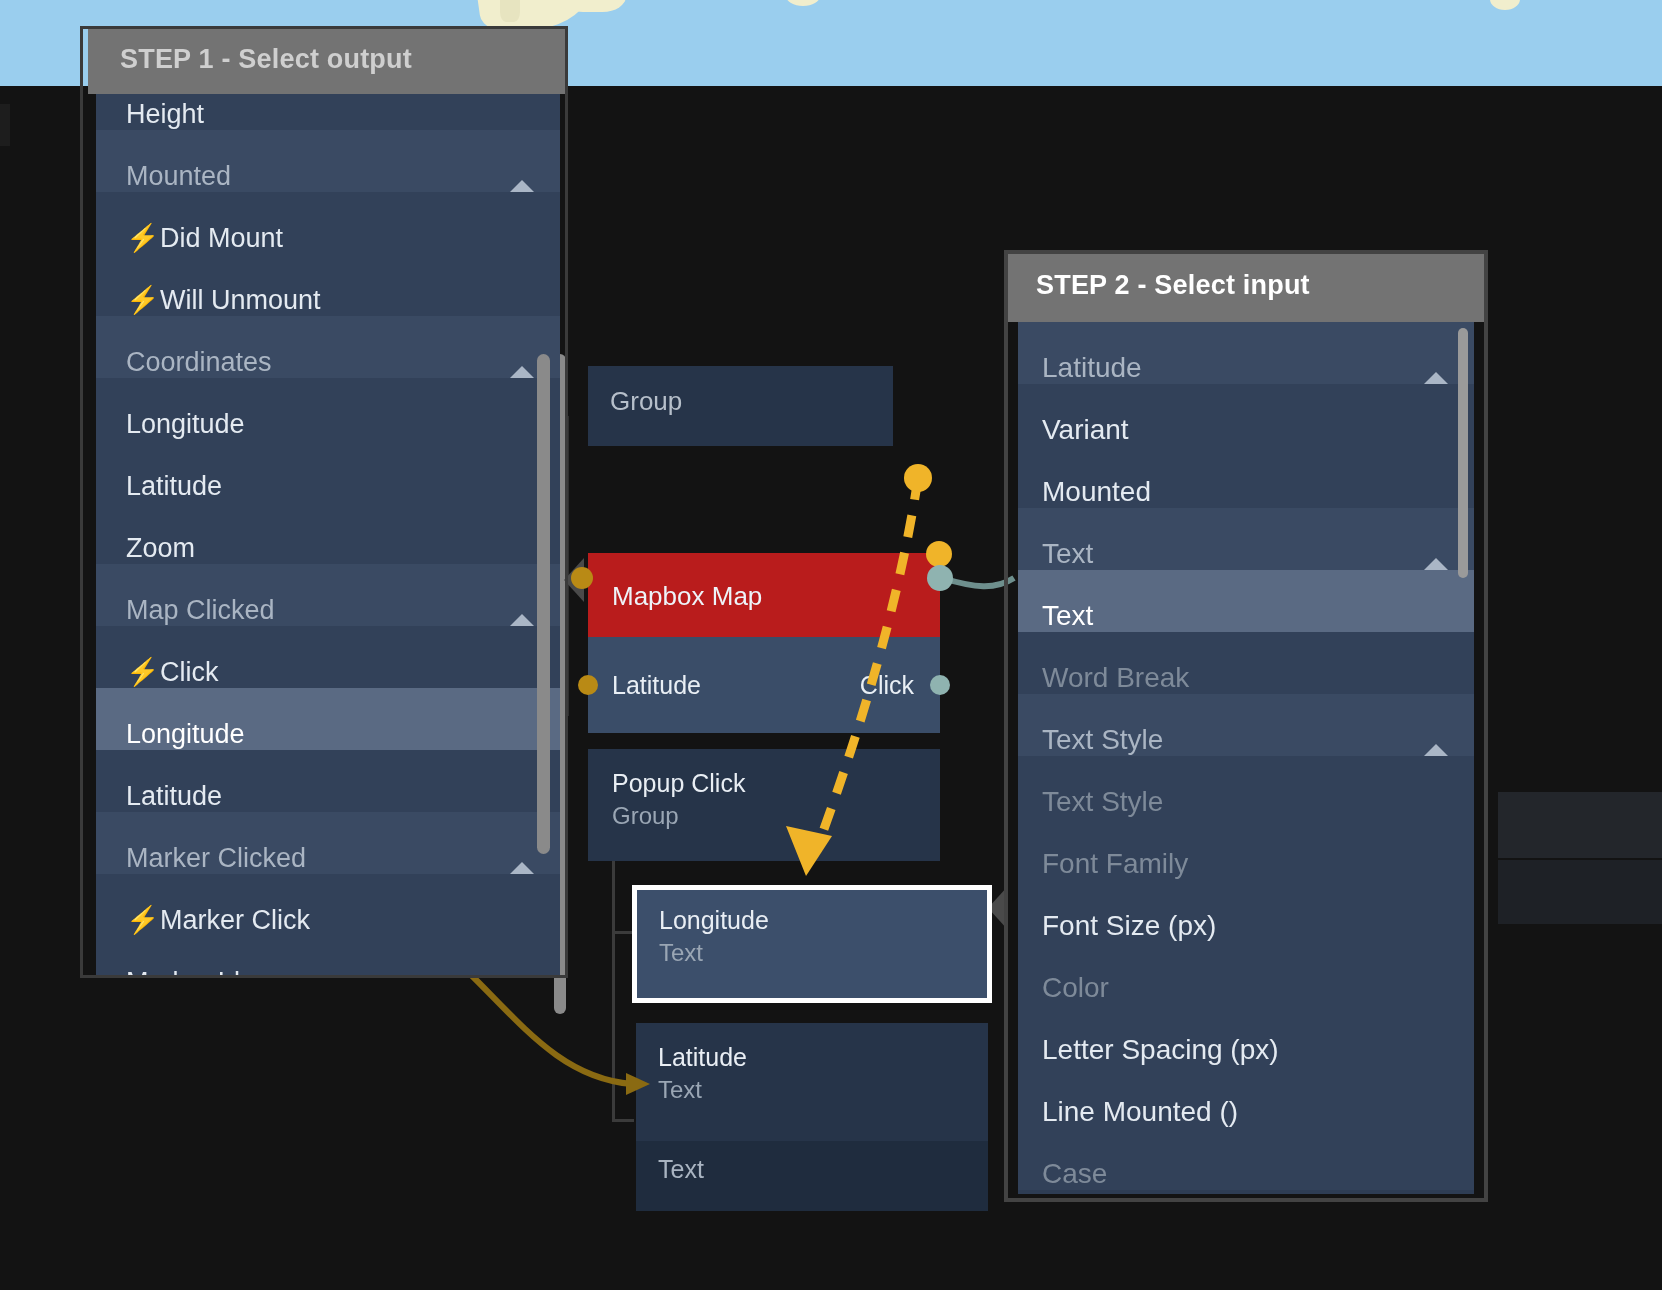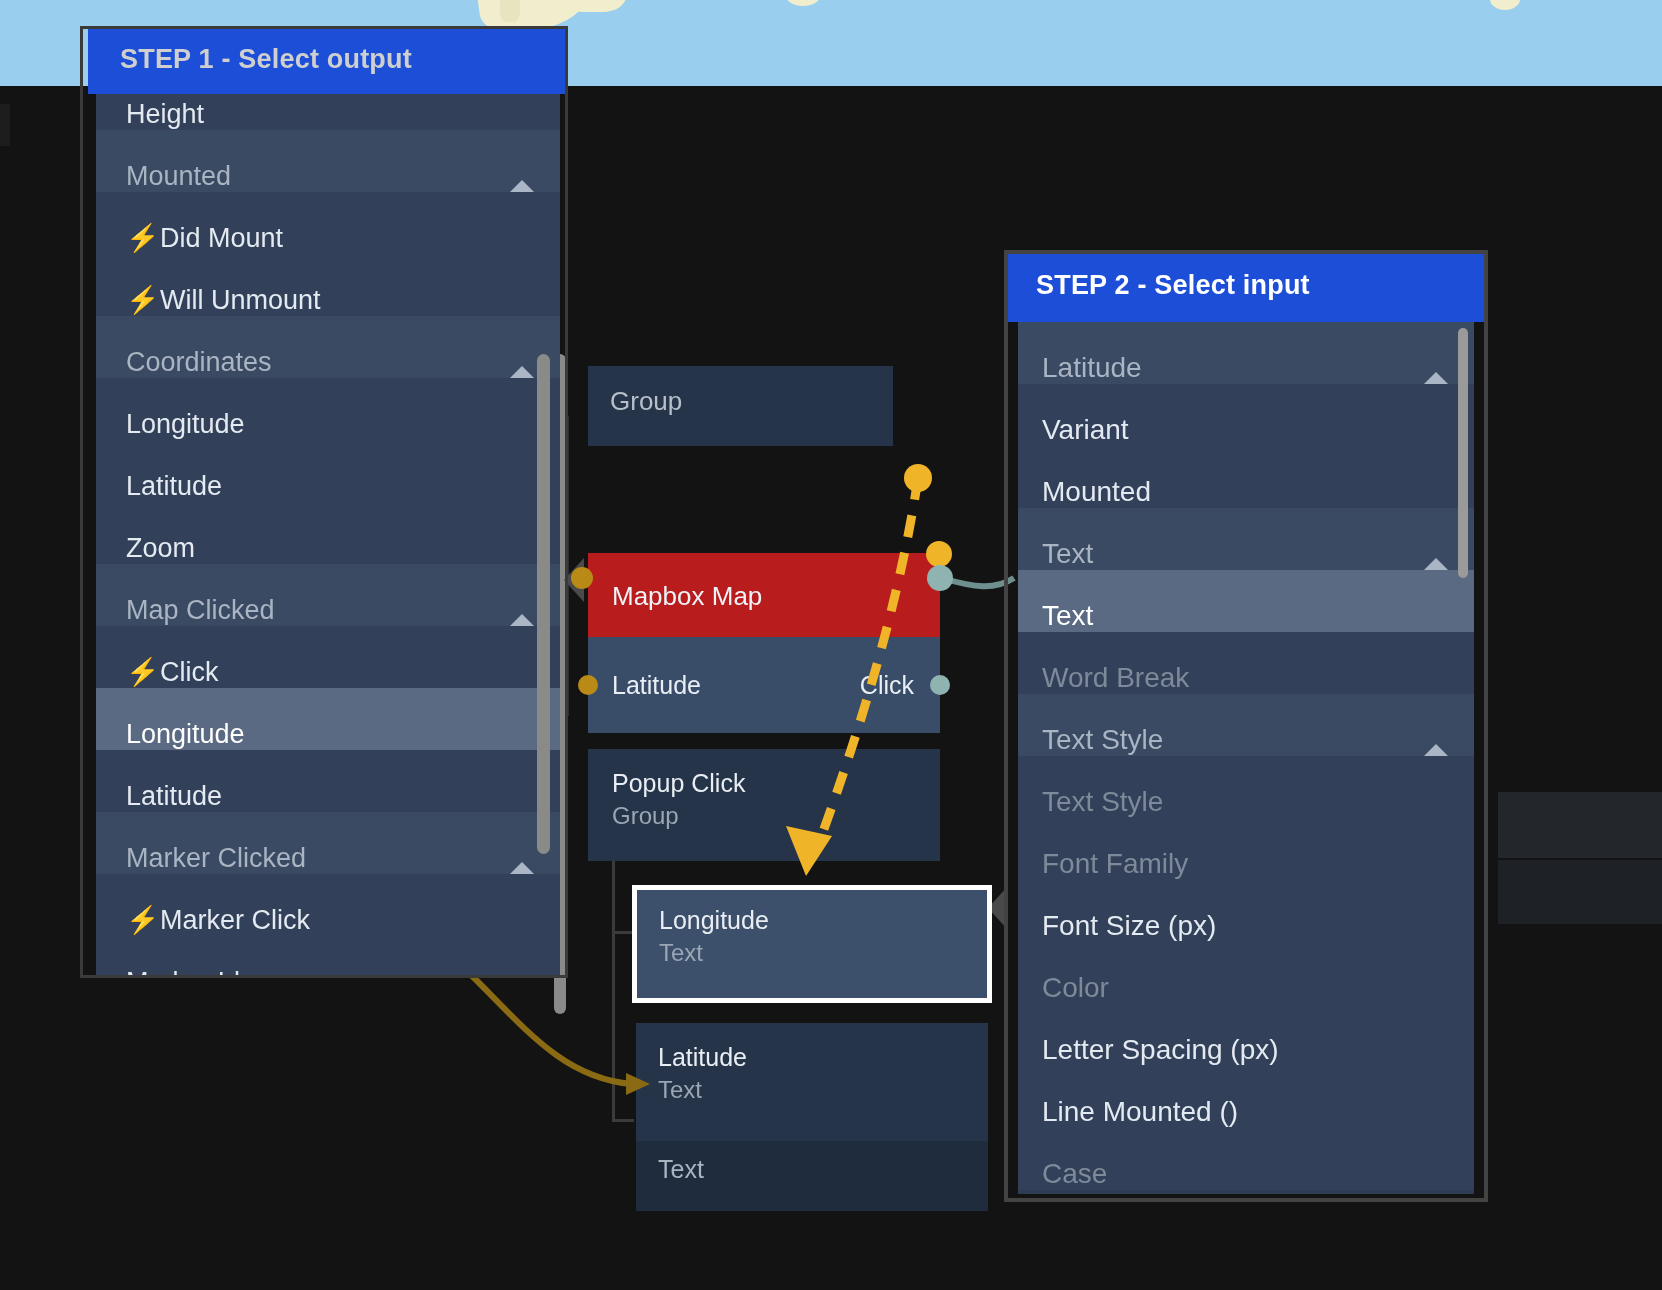--- a/index.html
+++ b/index.html
@@ -114,21 +114,21 @@
   }
   .caret-left.c1 { left: 564px; top: 472px; }
   .caret-left.c2 { left: 988px; top: 800px; }
 
   
   svg.wires { position: absolute; left: 0; top: 0; width: 1662px; height: 1290px; pointer-events: none; }
 
   
   .popup { position: absolute; }
   .popup-head {
-    background: #1d4ed8; color: #cfcfcf;
+    background: #737373; color: #cfcfcf;
     font-size: 27px; font-weight: bold; letter-spacing: .2px;
   }
   .popup-list { background: #2e3d54; overflow: hidden; position: relative; }
 
   .opt {
     display: flex; align-items: flex-end;
     font-size: 27px; color: #e4eaf1;
     padding-left: 30px; height: 62px;
   }
   .opt.group {

